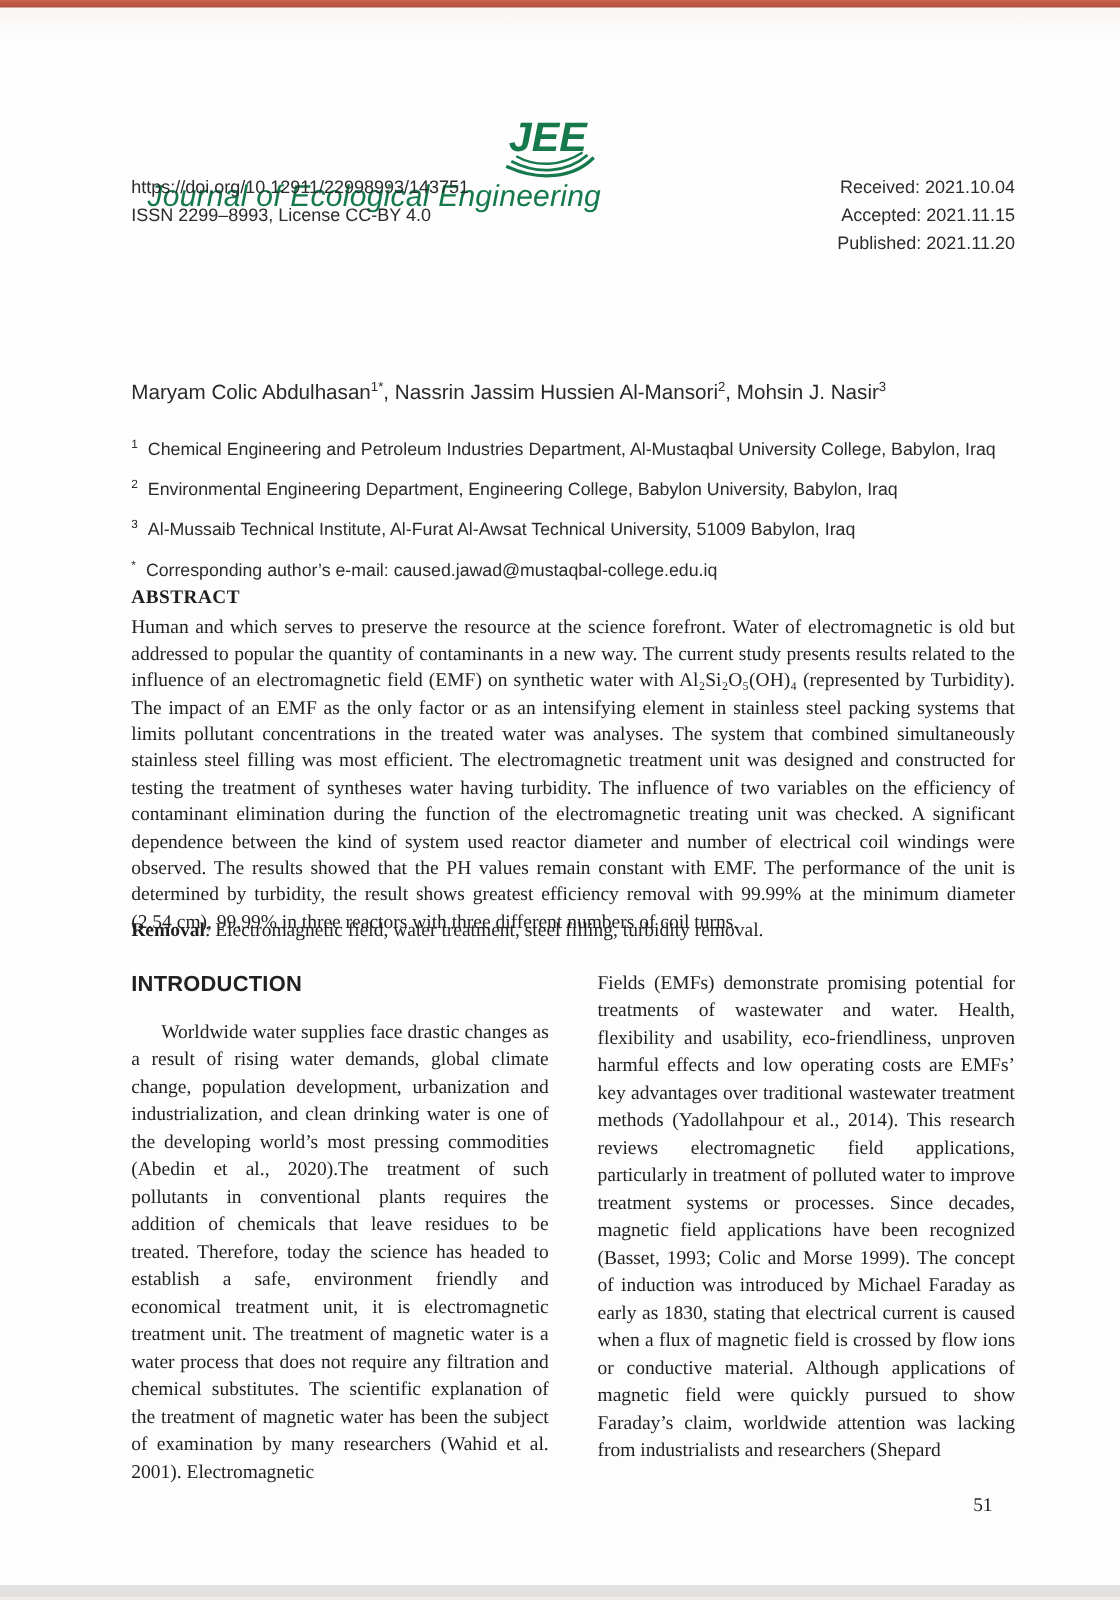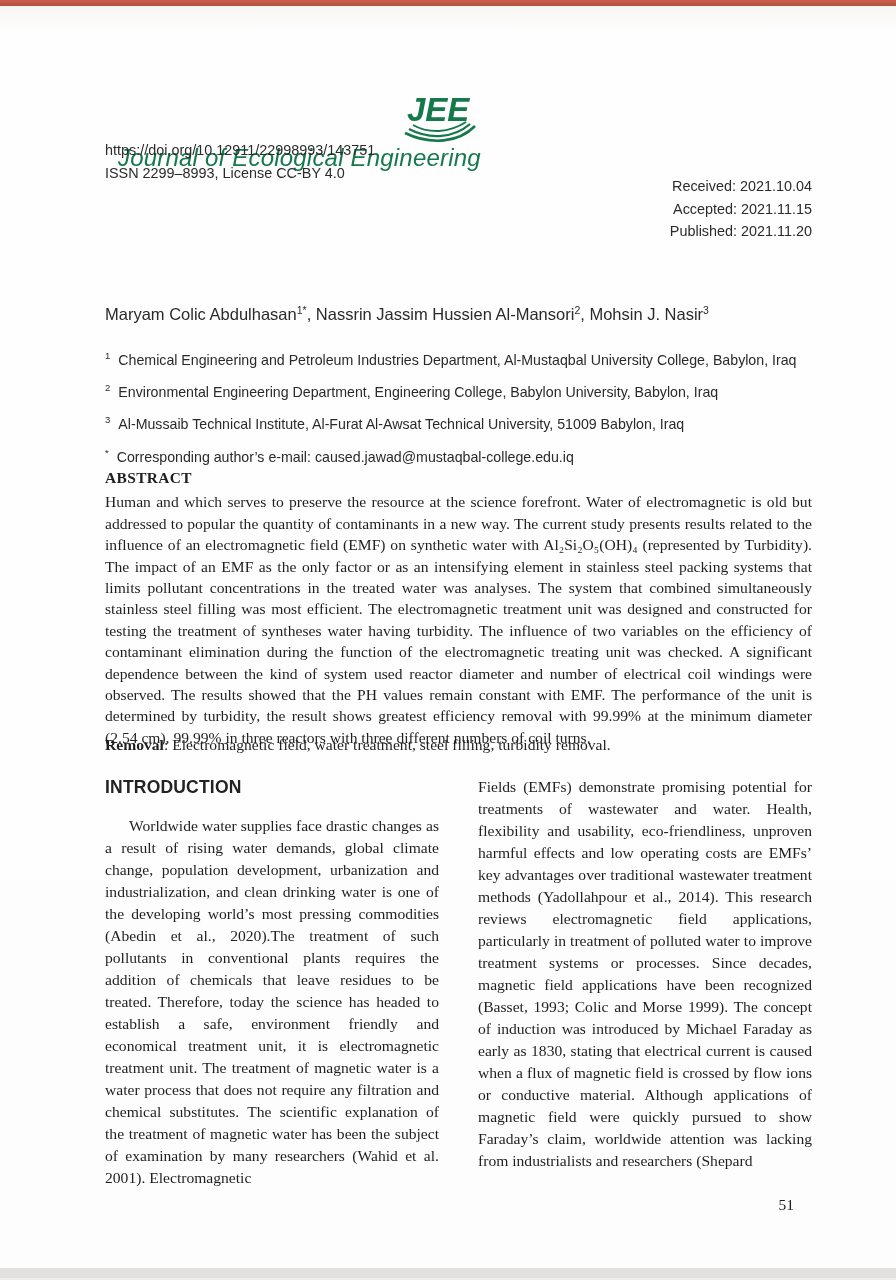--- a/index.html
+++ b/index.html
@@ -19,21 +19,21 @@
   .logo-text { font:italic 700 33px "Liberation Sans", sans-serif; fill:#15794b; }
   .swoosh { stroke:#15794b; fill:none; }
   .journal-name { color:#15794b; font-style:italic; font-weight:400; font-size:24px;
     letter-spacing:.2px; margin-left:13px; padding-bottom:9px; white-space:nowrap; }
 
   
   .meta { position:absolute; top:139px; left:105px; width:707px; display:flex; justify-content:space-between; }
   .meta-left { font-size:14.4px; line-height:22.5px; color:#2b2b2b; }
   .meta-left .m1 { font-size:15.3px; }
   .meta-left a { color:#2b2b2b; text-decoration:none; }
-  .meta-right { text-align:right; font-size:14.4px; line-height:22.5px; color:#2b2b2b;margin-top:36px; }
+  .meta-right { text-align:right; font-size:14.4px; line-height:22.5px; color:#2b2b2b; }
 
   
   .title { position:absolute; top:214px; left:105px; width:700px; font-size:23px; font-weight:700;
     line-height:33px; color:#2a2a2a; letter-spacing:-0.2px; }
   .authors { position:absolute; top:303px; left:105px; width:730px; font-size:16.5px;
     color:#2a2a2a; white-space:nowrap; }
   .authors sup { font-size:10.5px; }
 
   .affiliations { position:absolute; top:342px; left:105px; width:740px; font-size:14.2px;
     line-height:27.5px; color:#2a2a2a; }

